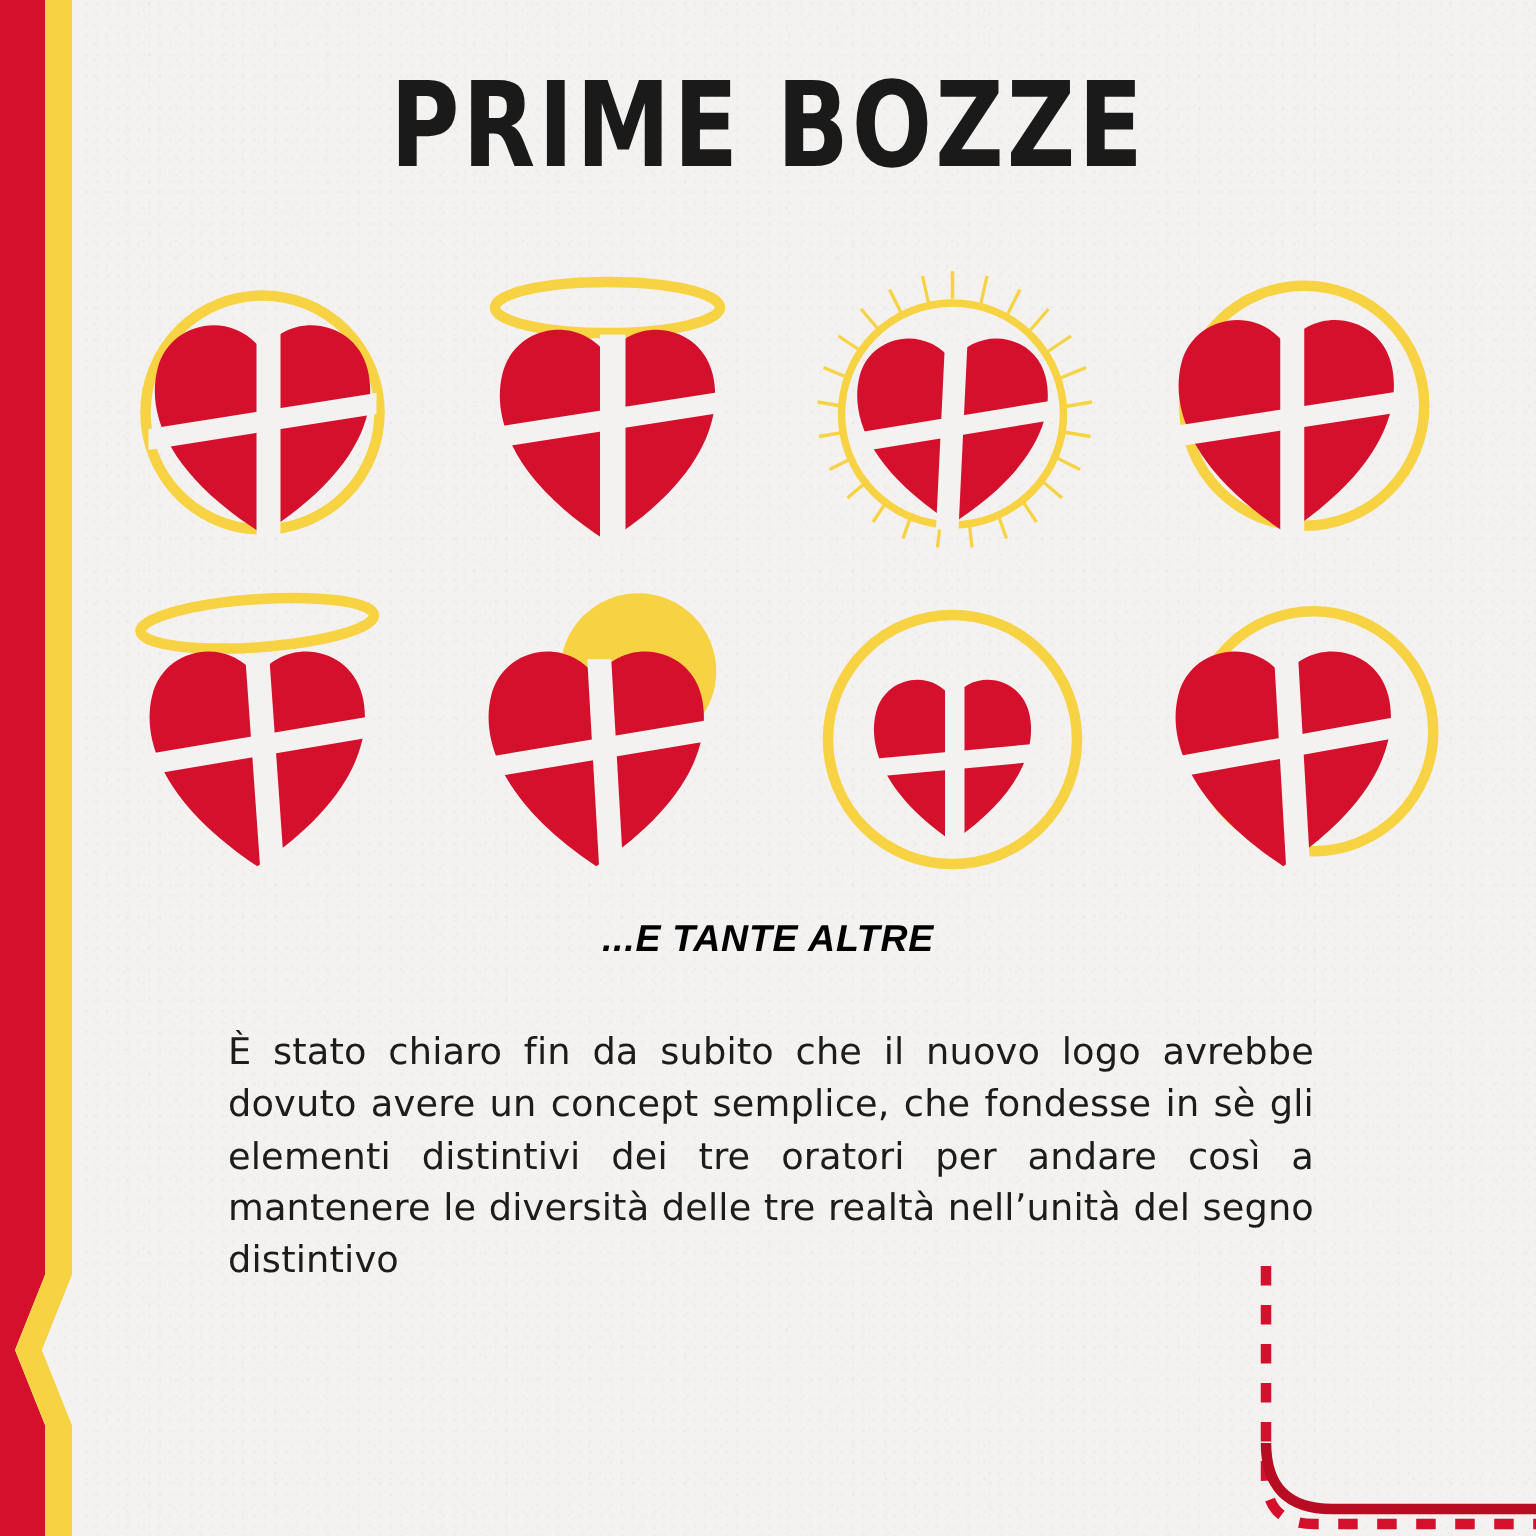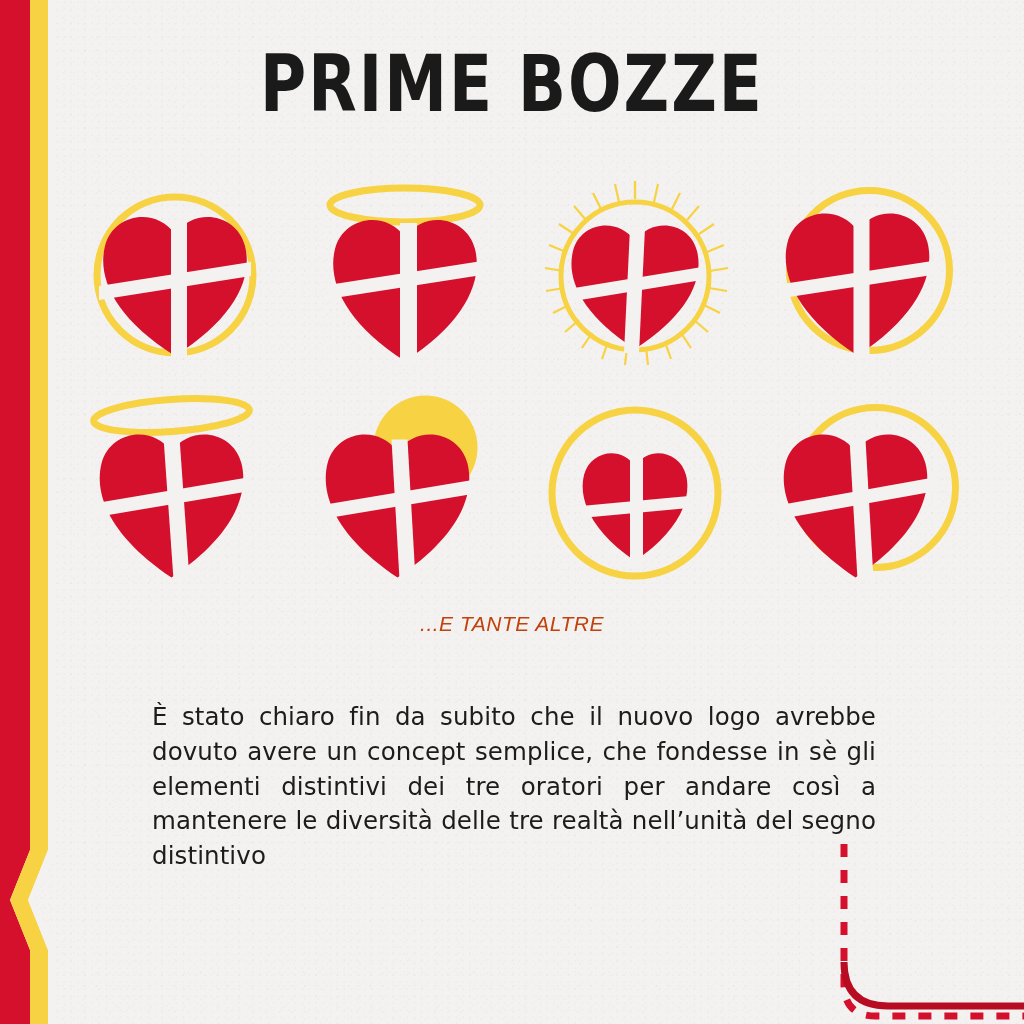--- a/index.html
+++ b/index.html
@@ -78,30 +78,30 @@
 
   
   .subtitle {
     position: absolute;
     top: 612px;
     left: 0;
     width: 1024px;
     text-align: center;
     font-family: "Liberation Sans", sans-serif;
     font-style: italic;
-    font-weight: normal;
-    font-size: 21px;
+    font-weight: bold;
+    font-size: 25px;
     letter-spacing: 0.5px;
-    color: #c2410c;
+    color: #000000;
   }
 
   
   .body-text {
     position: absolute;
-    top: 700px;
+    top: 684px;
     left: 152px;
     width: 724px;
     font-family: "DejaVu Sans", sans-serif;
     font-size: 24.5px;
     line-height: 1.42;
     color: #1c1c1c;
     text-align: justify;
     letter-spacing: 0.1px;
   }
 

